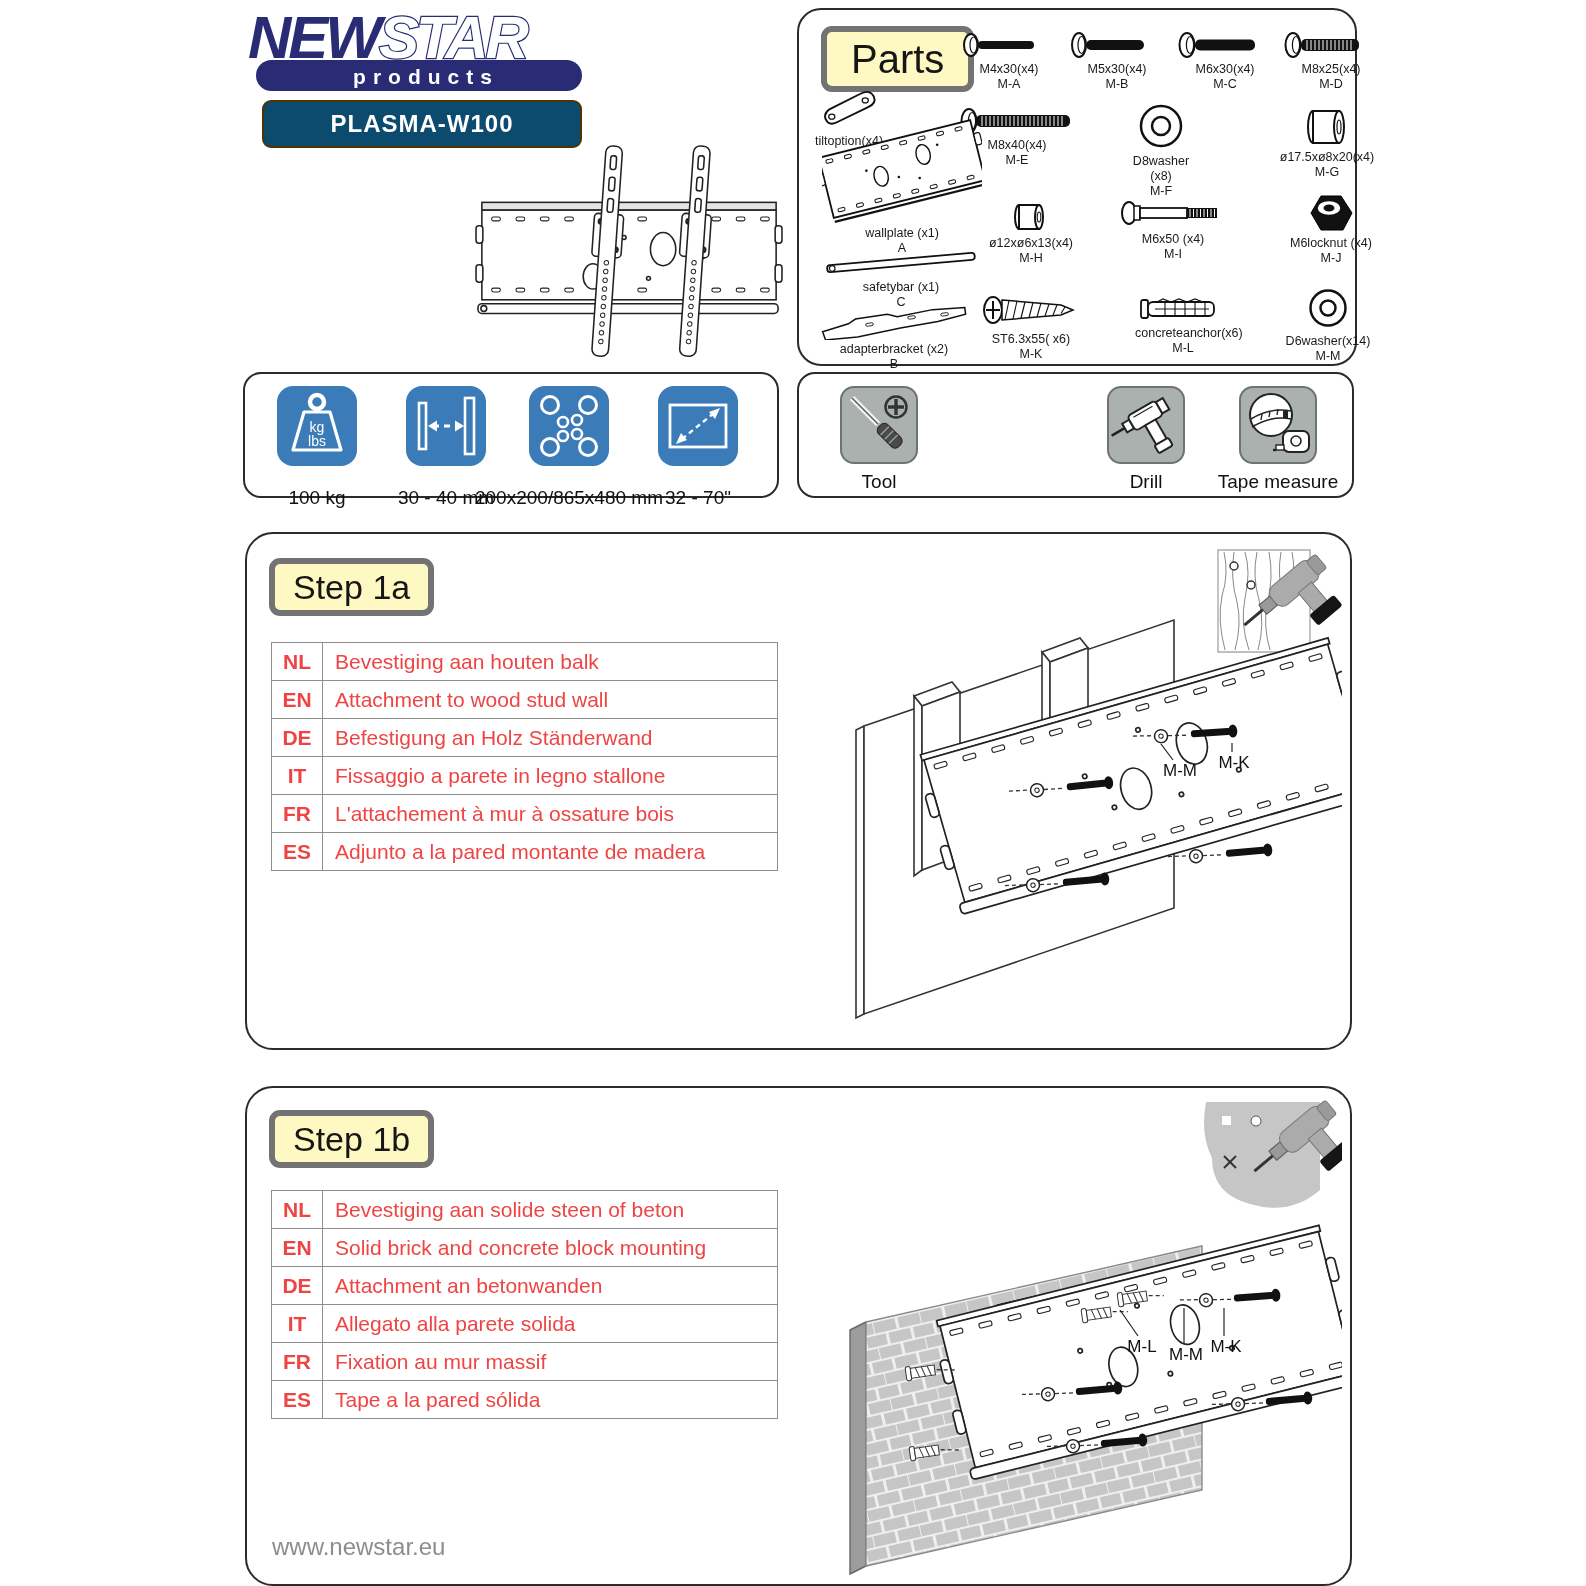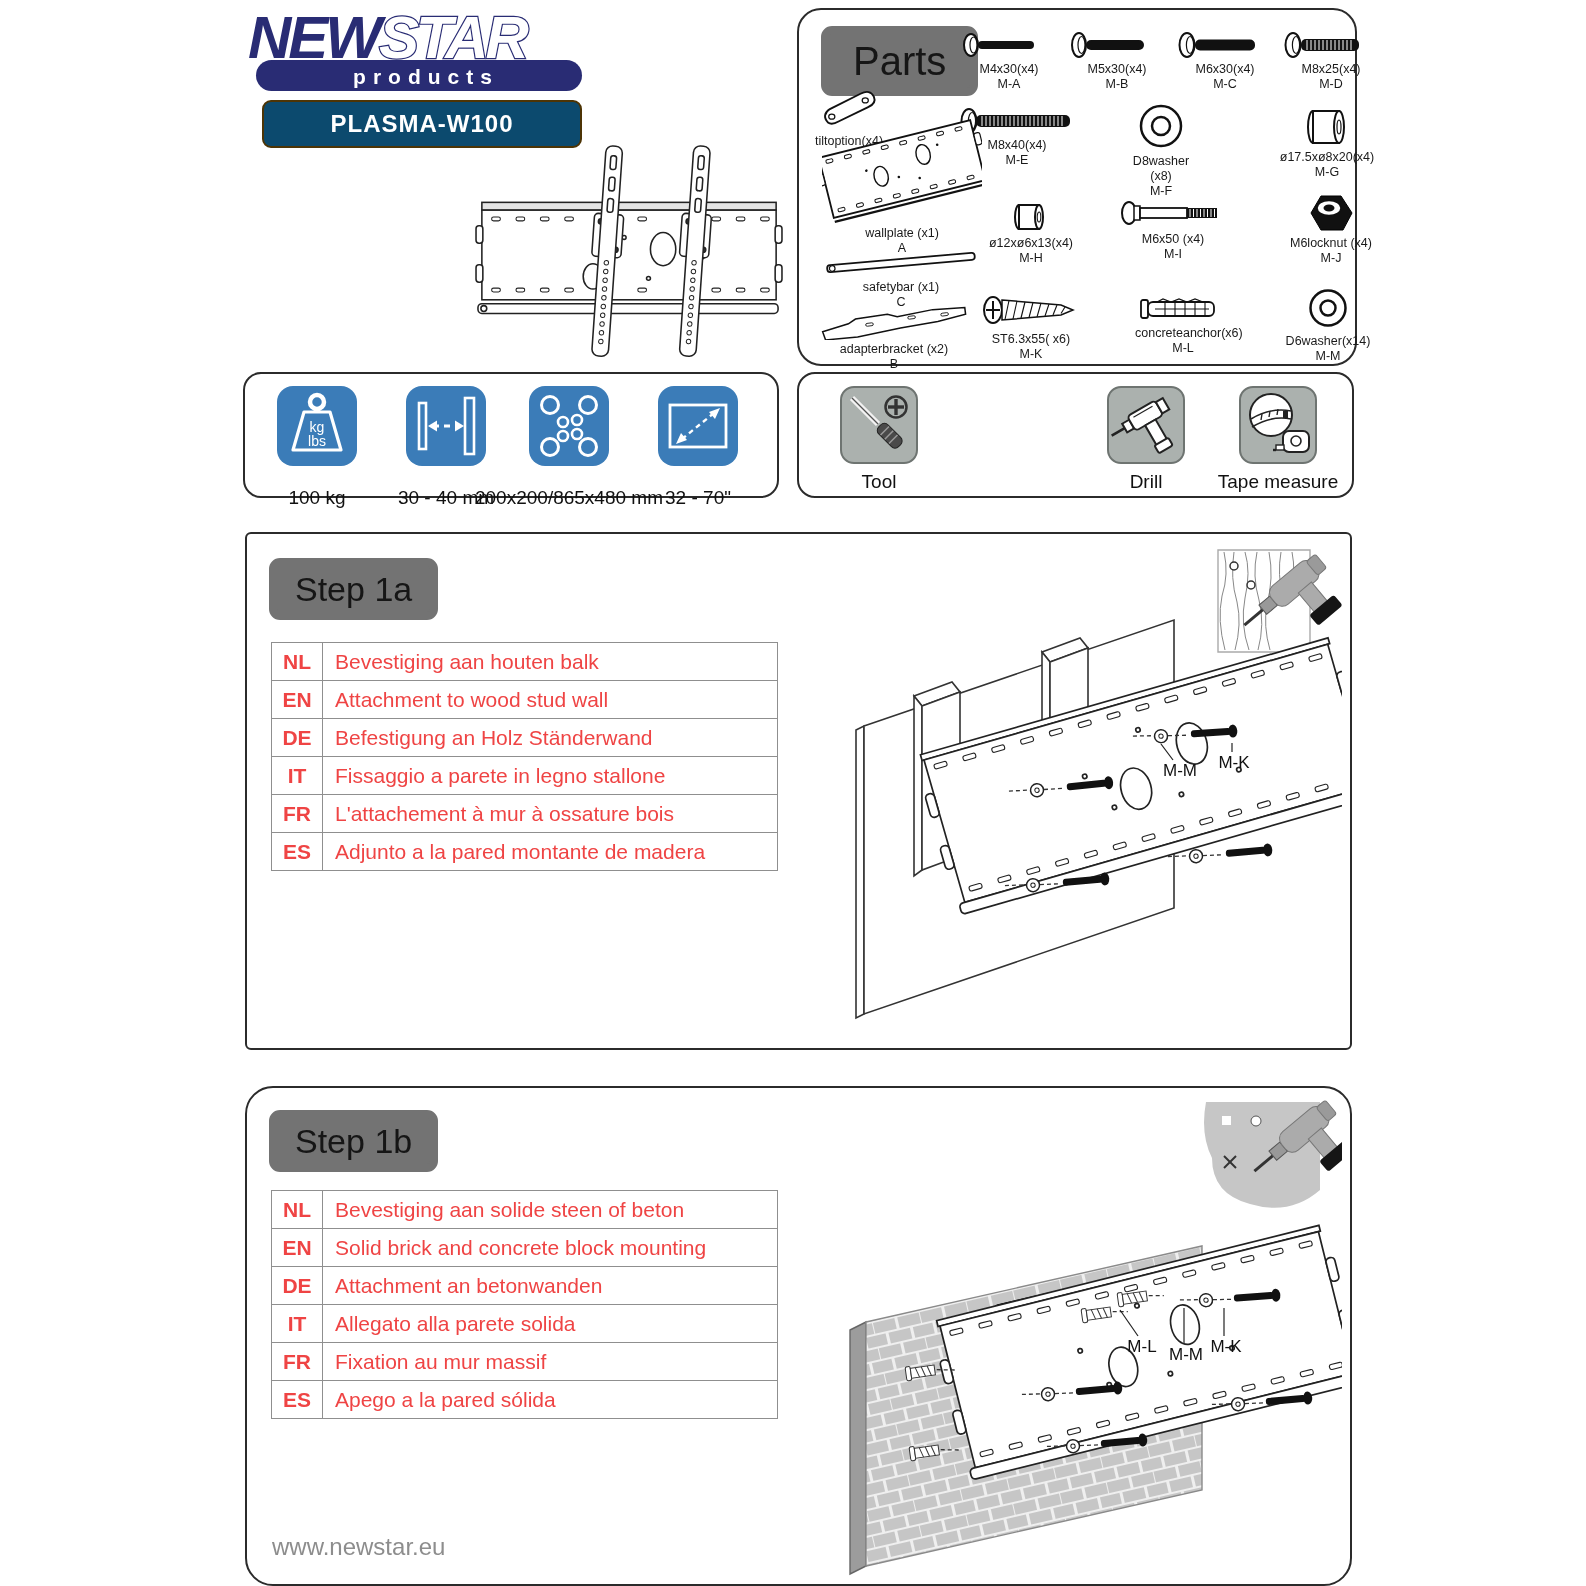--- a/index.html
+++ b/index.html
@@ -1,19 +1,19 @@
 <!DOCTYPE html>
 <html><head>
 <meta charset="utf-8">
 <style>
   html,body{margin:0;padding:0;background:#fff;}
   #page{position:relative;width:1586px;height:1586px;background:#fff;
         font-family:"Liberation Sans",sans-serif;color:#1a1a1a;overflow:hidden;}
   .round-box{position:absolute;border:2px solid #2b2b2b;border-radius:26px;background:#fff;}
-  .badge{position:absolute;background:#737373;border:8px solid #737373;border-radius:11px;
+  .badge{position:absolute;background:#fef9c3;border:6px solid #737373;border-radius:11px;
          color:#161616;display:flex;align-items:center;justify-content:flex-end;}
   .model-badge{position:absolute;left:262px;top:100px;width:316px;height:44px;background:#0c4a6e;
          border:2px solid #4d3405;border-radius:9px;color:#fff;font-weight:bold;font-size:24px;
          letter-spacing:1px;display:flex;align-items:center;justify-content:center;}
   .part{position:absolute;text-align:center;}
   .part svg{display:block;margin:0 auto;}
   .plabel{font-size:12.5px;line-height:15px;color:#1a1a1a;margin-top:2px;}
   .spec-item,.tool-item{position:absolute;text-align:center;}
   .spec-item svg,.tool-item svg{display:block;margin:0 auto;}
   .spec-label{font-size:19px;color:#111;margin-top:21px;white-space:nowrap;}
@@ -512,21 +512,21 @@
             <rect x="44" y="45" width="26" height="21" rx="6" fill="#fff" stroke="#222" stroke-width="2"></rect>
             <circle cx="57" cy="55" r="5" fill="none" stroke="#222" stroke-width="1.6"></circle>
             <rect x="37" y="59" width="8" height="5" fill="#fff" stroke="#222" stroke-width="1.4"></rect>
             <line x1="34" y1="64" x2="37" y2="64" stroke="#222" stroke-width="2.4"></line>
           </g>
         </svg>
       <div class="tool-label">Tape measure</div>
     </div>
   </div>
 
-  <div class="round-box" style="left:245px;top:532px;width:1103px;height:514px;border-radius:6px">
+  <div class="round-box" style="left:245px;top:532px;width:1103px;height:514px;border-radius:28px">
     <div class="badge step-badge" style="left:22px;top:24px">
       <span>Step 1a</span>
     </div>
     <table class="lang-table" style="left:24px;top:108px">
       <tbody>
           <tr>
             <td class="code">NL</td>
             <td>Bevestiging aan houten balk</td>
           </tr>
       <tr>
@@ -704,21 +704,21 @@
       <tr>
             <td class="code">IT</td>
             <td>Allegato alla parete solida</td>
           </tr>
       <tr>
             <td class="code">FR</td>
             <td>Fixation au mur massif</td>
           </tr>
       <tr>
             <td class="code">ES</td>
-            <td>Apego a la pared sólida</td>
+            <td>Tape a la pared sólida</td>
           </tr>
     </tbody>
       </table>
 
     <svg style="position:absolute;left:573px;top:6px" width="522" height="486" viewBox="0 0 522 486">
       <defs>
         <pattern id="bricks1b" width="48" height="26" patternUnits="userSpaceOnUse" patternTransform="rotate(-13)">
           <rect width="48" height="26" fill="#efefef"></rect>
           <rect x="0" y="1" width="22" height="11" fill="#c6c6c6"></rect>
           <rect x="25" y="1" width="22" height="11" fill="#c6c6c6"></rect>

